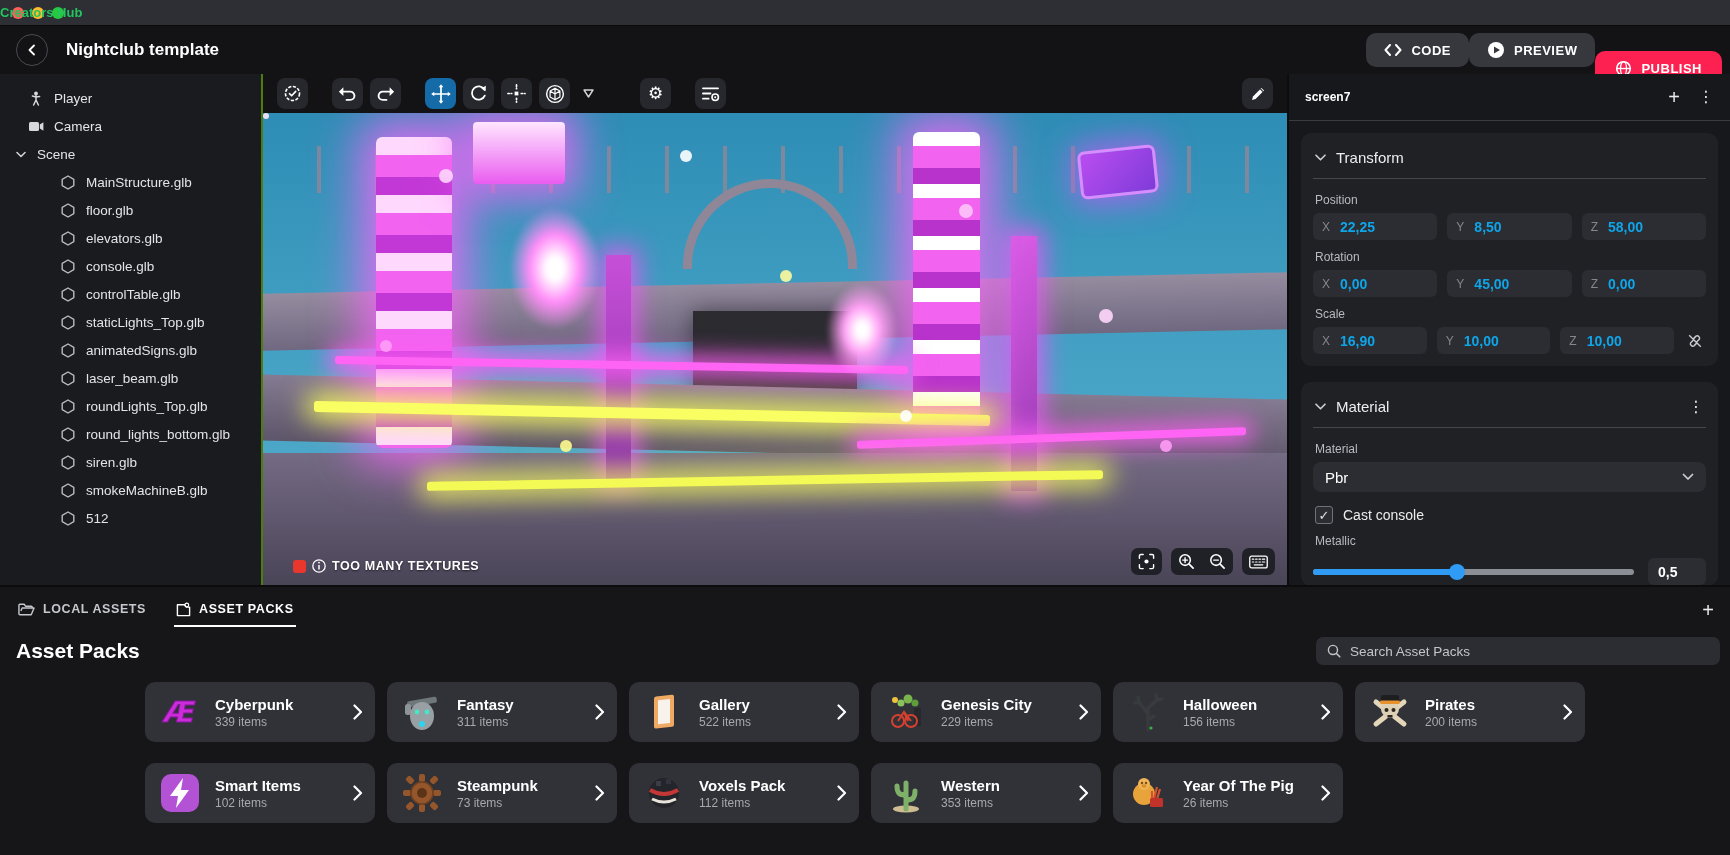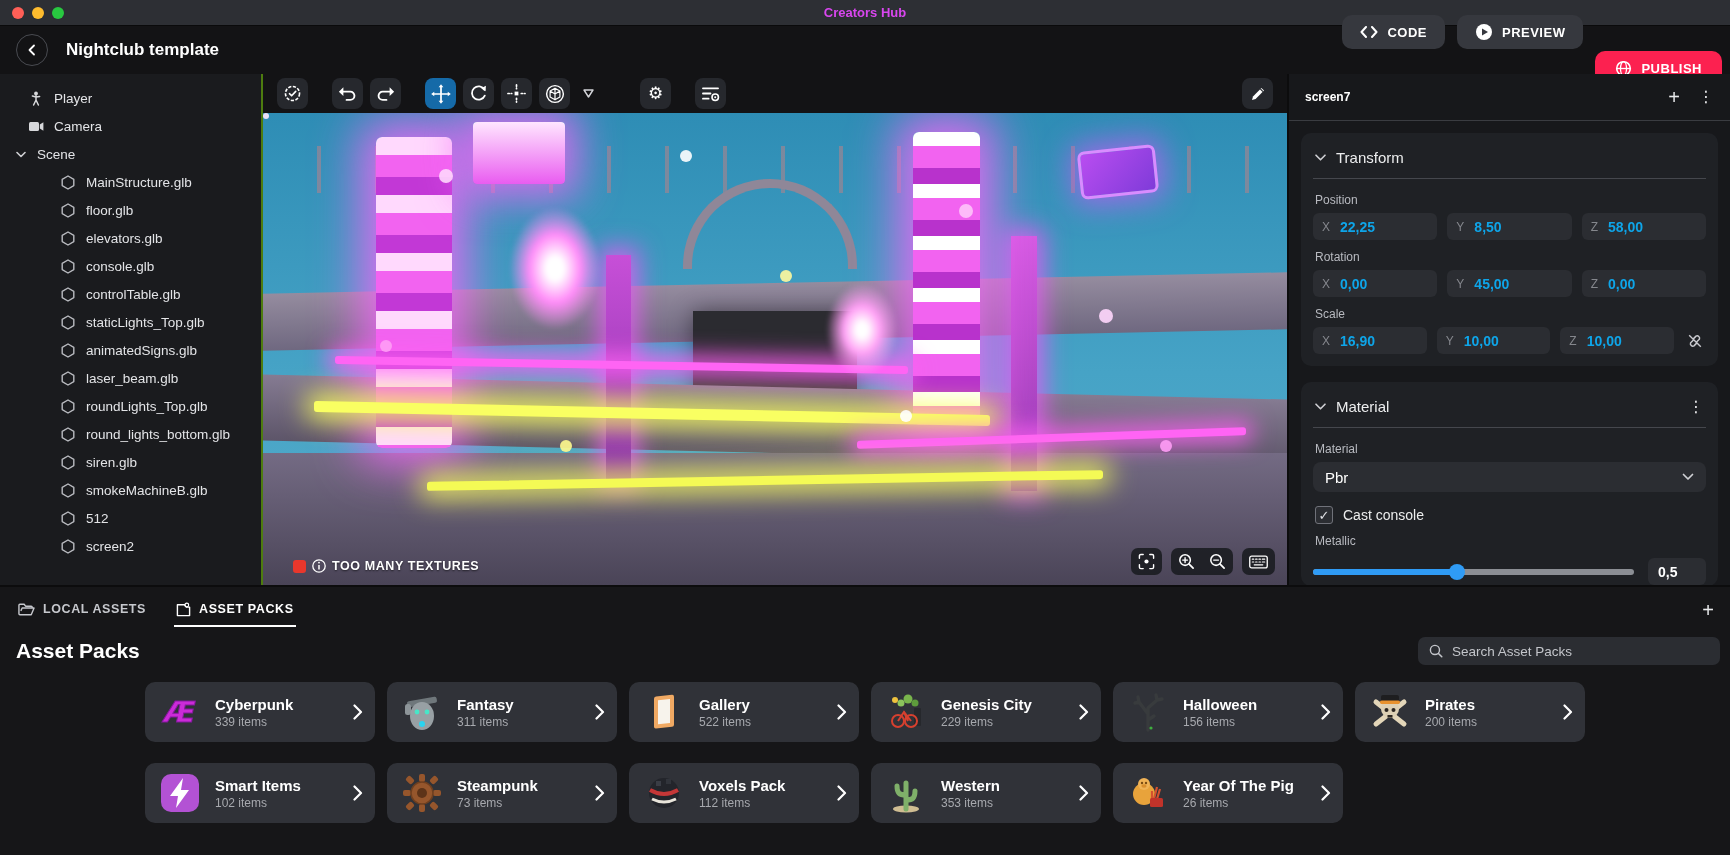--- a/index.html
+++ b/index.html
@@ -6,29 +6,29 @@
   html,body { width:1730px; height:855px; background:#0c0c0d; overflow:hidden;
     font-family:"Liberation Sans","DejaVu Sans",sans-serif; -webkit-font-smoothing:antialiased; }
   .app { position:relative; width:1730px; height:855px; background:#0c0c0d; color:#fff; }
 
   
   .titlebar { position:absolute; top:0; left:0; right:0; height:26px; background:#2d2f34;
     border-bottom:1px solid #0a0a0b; display:flex; align-items:center; }
   .traffic { display:flex; gap:8px; margin-left:12px; }
   .tl { width:12px; height:12px; border-radius:50%; }
   .tl.red{background:#ff5f57;} .tl.yel{background:#febc2e;} .tl.grn{background:#28c840;}
-  .tb-title { position:absolute; left:0; right:0; text-align:center; font-size:13px; font-weight:bold; color:#d946ef; }
+  .tb-title { position:absolute; left:0; right:0; font-size:13px; font-weight:bold; color:#22c55e; }
 
   
   .header { position:absolute; top:26px; left:0; right:0; height:48px; background:#131315;
     display:flex; align-items:center; padding:0 8px 0 16px; }
   .back-btn { width:32px; height:32px; border-radius:50%; border:1px solid #494b51; display:flex;
     align-items:center; justify-content:center; background:transparent; cursor:pointer; }
   .proj-title { margin-left:18px; font-size:17px; font-weight:600; color:#fff; }
-  .hdr-right { margin-left:auto; display:flex; gap:12px; }
+  .hdr-right { margin-left:auto; display:flex; align-items:center; }
   .hbtn { height:34px; border-radius:10px; background:#36383e; color:#fff; border:none; display:flex;
     align-items:center; gap:9px; padding:0 18px; font-size:13px; font-weight:bold; letter-spacing:.5px;
     font-family:inherit; cursor:pointer; }
   .hbtn.publish { background:#fc2150; padding:0 20px;margin-top:36px; }
   .hbtn svg { display:block; }
 
   
   .main { position:absolute; top:74px; left:0; width:1730px; height:511px; display:flex; }
   .sidebar { width:263px; background:#1a1b1e; border-right:2px solid #4d7c0f; padding-top:10px; overflow:hidden; }
   .tree-item { height:28px; display:flex; align-items:center; gap:10px; padding-left:28px;
@@ -138,21 +138,21 @@
   
   .bottom { position:absolute; top:585px; left:0; width:1730px; height:270px; background:#161618;
     border-top:2px solid #0c0c0d; }
   .tab-row { display:flex; align-items:center; height:40px; padding:6px 16px 0 16px; gap:26px; }
   .tab { display:flex; align-items:center; gap:8px; font-size:12.5px; font-weight:bold; letter-spacing:.6px;
     color:#c6c8cd; cursor:pointer; height:100%; padding:0 2px; border-bottom:2px solid transparent; }
   .tab.active { color:#fff; border-bottom-color:#fff; }
   .tab-add { margin-left:auto; }
   .panel-hdr { display:flex; align-items:center; padding:10px 10px 0 16px; }
   .panel-title { font-size:21px; font-weight:bold; }
-  .searchbox { margin-left:auto; width:302px; height:28px; background:#2b2d32; border-radius:7px;
+  .searchbox { margin-left:auto; width:404px; height:28px; background:#2b2d32; border-radius:7px;
     display:flex; align-items:center; gap:9px; padding:0 11px; }
   .searchbox input { flex:1; background:transparent; border:none; outline:none; color:#e8e9eb;
     font-size:13.5px; font-family:inherit; }
   .searchbox input::placeholder { color:#c3c5ca; }
   .packs-grid { width:1440px; margin:17px auto 0 auto; display:grid; grid-template-columns:repeat(6,1fr);
     gap:21px 12px; }
   .pack-card { height:60px; background:#303238; border-radius:10px; display:flex; align-items:center;
     gap:13px; padding:0 12px 0 13px; cursor:pointer; }
   .thumb { width:44px; height:44px; flex:none; }
   .thumb svg { width:44px; height:44px; display:block; }
@@ -351,28 +351,20 @@
 
   <div class="tree-item child">
     <span class="ticon">
       <svg class="i" width="14" height="15" viewBox="0 0 14 15">
                 <polygon points="7,1 12.8,4.4 12.8,10.6 7,14 1.2,10.6 1.2,4.4" fill="none" stroke="#b9bbc0" stroke-width="1.4" stroke-linejoin="round"></polygon>
               </svg>
     </span>
     <span class="tree-label">512</span>
   </div>
 
-  <div class="tree-item child">
-    <span class="ticon">
-      <svg class="i" width="14" height="15" viewBox="0 0 14 15">
-                <polygon points="7,1 12.8,4.4 12.8,10.6 7,14 1.2,10.6 1.2,4.4" fill="none" stroke="#b9bbc0" stroke-width="1.4" stroke-linejoin="round"></polygon>
-              </svg>
-    </span>
-    <span class="tree-label">screen2</span>
-  </div>
 </div>
     </div>
 
     <div class="center">
       <div class="vp-toolbar">
         <div class="tbtn">
           <svg class="i" width="19" height="19" viewBox="0 0 20 20">
               <circle cx="10" cy="10" r="7.4" fill="none" stroke="#fff" stroke-width="1.7" stroke-dasharray="3.4 1.6"></circle>
               <polyline points="6.8,10.2 9.1,12.4 13.4,7.8" fill="none" stroke="#fff" stroke-width="1.7" stroke-linecap="round" stroke-linejoin="round"></polyline>
             </svg>

